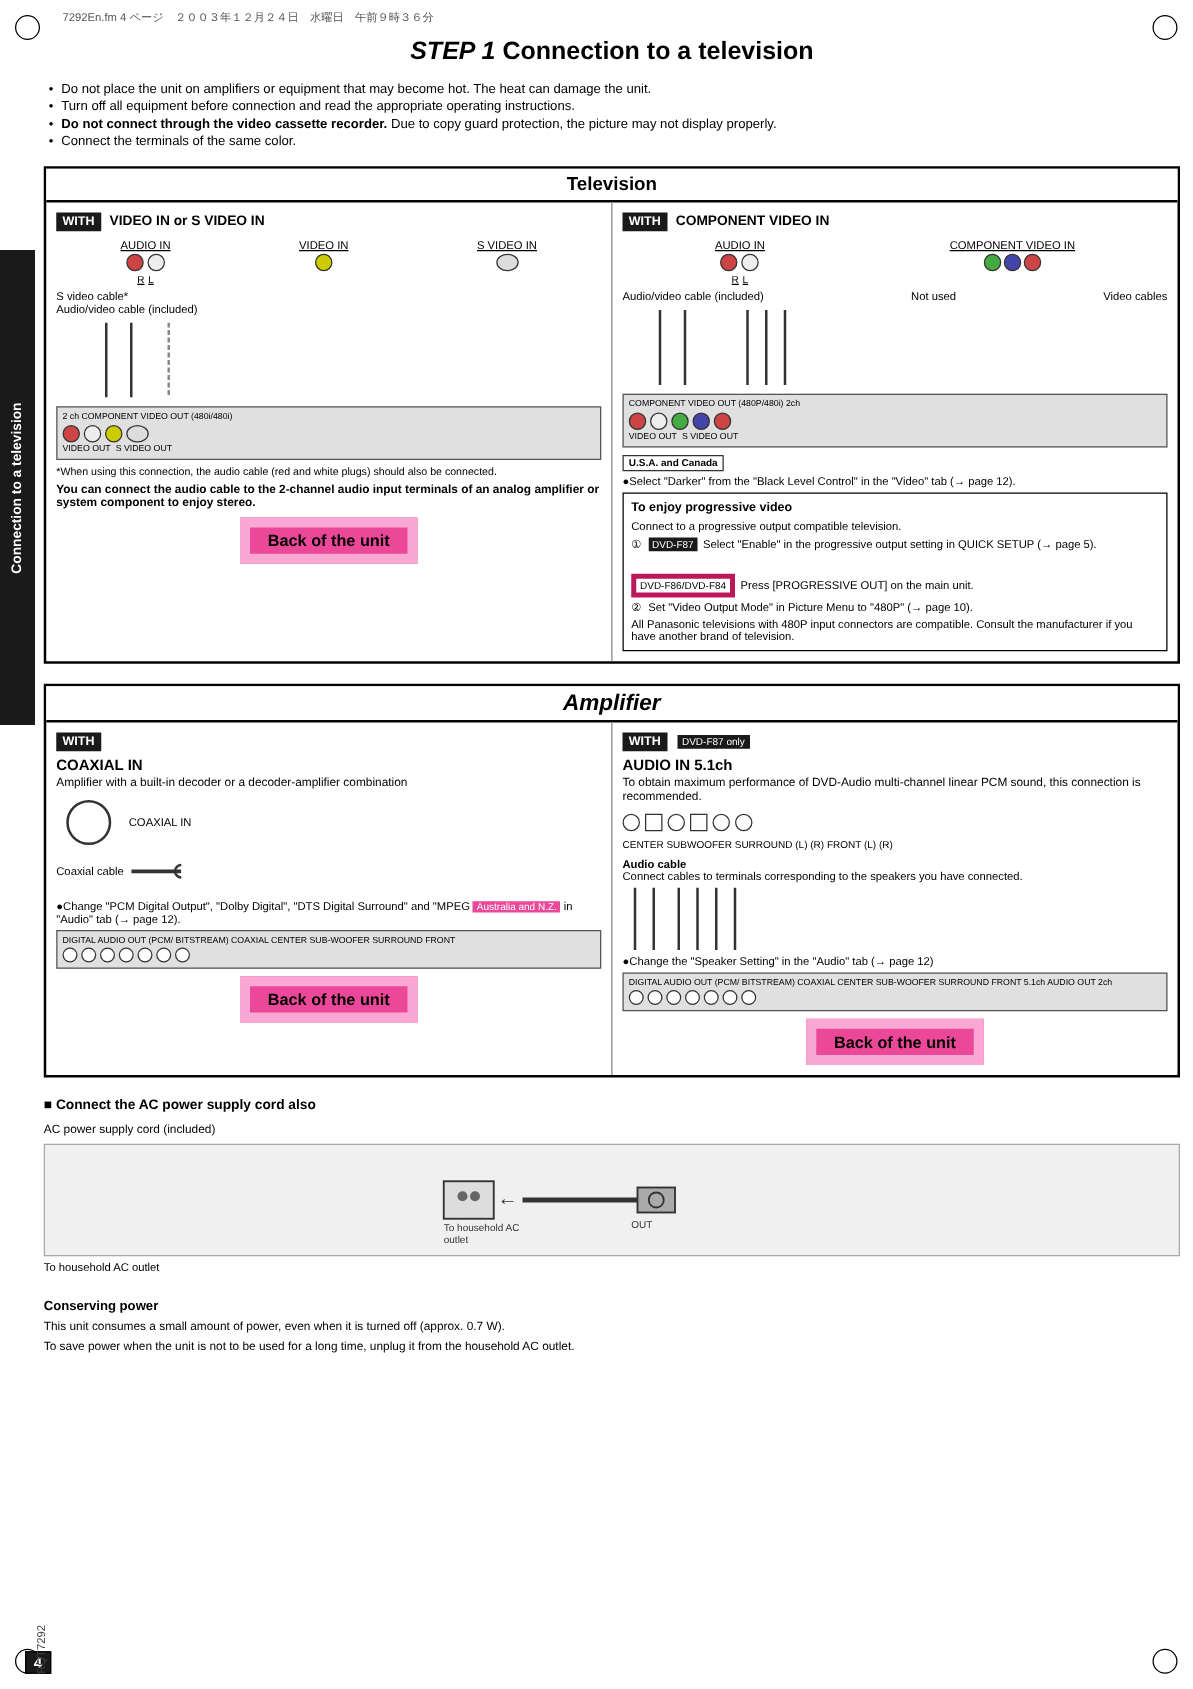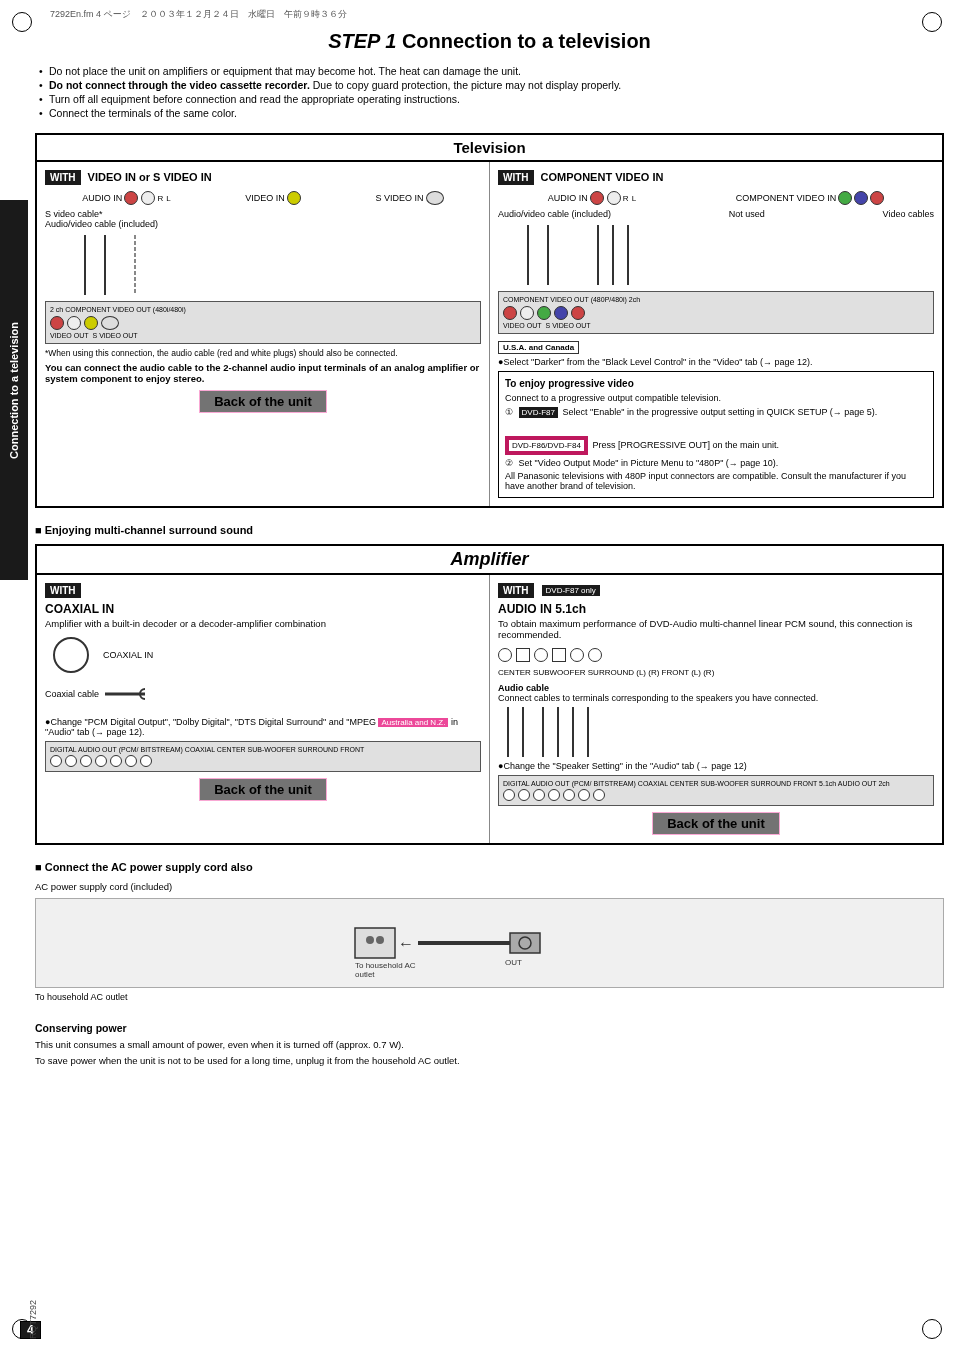--- a/index.html
+++ b/index.html
@@ -154,26 +154,26 @@
     }
 
     .with-label {
       font-size: 11px;
       font-weight: bold;
       margin-bottom: 6px;
     }
 
     
     .back-of-unit {
-      border: 1px solid #f9a8d4;
+      border: 8px solid #f9a8d4;
       display: inline-block;
       padding: 3px 14px;
       font-size: 13px;
       font-weight: bold;
-      background: #737373;
+      background: #ec4899;
     }
 
     .back-of-unit-center {
       text-align: center;
       margin-top: 6px;
     }
 
     
     .progressive-box {
       border: 1px solid #000;
@@ -406,23 +406,24 @@
       border: 1px solid #333;
       padding: 1px 4px;
       font-size: 8px;
       font-weight: bold;
       display: inline-block;
       margin-bottom: 3px;
     }
 
     .port-group {
       display: flex;
-      flex-direction: row;
+      flex-direction: column;
       align-items: center;
       gap: 2px;
+      text-decoration: underline;
     }
   </style>
 </head>
 <body>
 
 <div class="page-wrapper">
 
   <div class="corner-mark tl"></div>
   <div class="corner-mark tr"></div>
   <div class="corner-mark bl"></div>
@@ -435,22 +436,22 @@
   </div>
 
   <div class="main-content">
 
     <div class="step-title">
       <span class="step-word">STEP 1</span><span> Connection to a television</span>
     </div>
 
     <ul class="bullet-list">
       <li>Do not place the unit on amplifiers or equipment that may become hot. The heat can damage the unit.</li>
+      <li>Turn off all equipment before connection and read the appropriate operating instructions.</li>
       <li><strong>Do not connect through the video cassette recorder.</strong> Due to copy guard protection, the picture may not display properly.</li>
-      <li>Turn off all equipment before connection and read the appropriate operating instructions.</li>
       <li>Connect the terminals of the same color.</li>
     </ul>
 
     <div class="television-section">
       <div class="tv-header">Television</div>
       <div class="tv-body">
 
         <div class="tv-left">
           <div class="with-label">
             <span class="with-badge">WITH</span>
@@ -606,21 +607,20 @@
             <div style="font-size:9px; margin-bottom:3px;">
               <span style="margin-right:3px;">②</span>
               <span>Set "Video Output Mode" in Picture Menu to "480P" (→ page 10).</span>
             </div>
             <div style="font-size:9px;">All Panasonic televisions with 480P input connectors are compatible. Consult the manufacturer if you have another brand of television.</div>
           </div>
         </div>
       </div>
     </div>
 
-    <div class="section-title">Enjoying multi-channel surround sound</div>
 
     <div class="amplifier-section">
       <div class="amp-header">Amplifier</div>
       <div class="amp-body">
 
         <div class="amp-left">
           <div style="margin-bottom:4px;">
             <span class="with-badge">WITH</span>
           </div>
           <div style="font-weight:bold; font-size:12px; margin-bottom:2px;">COAXIAL IN</div>

